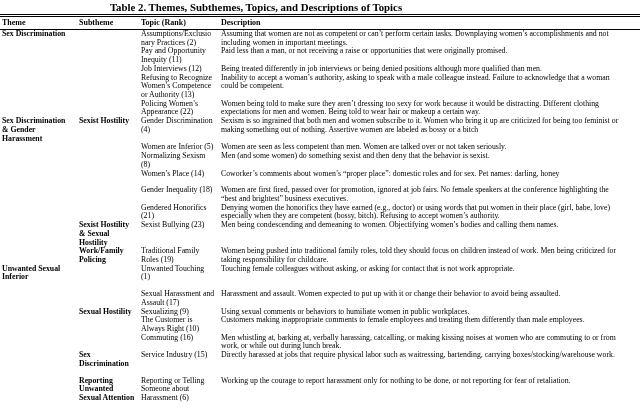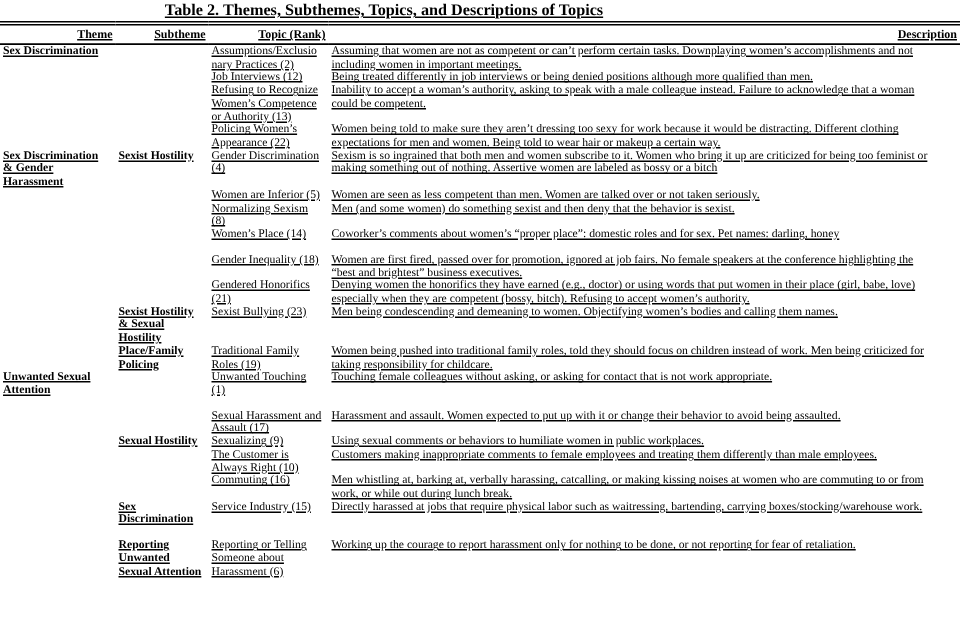--- a/index.html
+++ b/index.html
@@ -4,42 +4,42 @@
 <style>
   * { box-sizing: border-box; }
   html, body {
     margin: 0; padding: 0;
     width: 640px; height: 420px;
     overflow: hidden;
     background: #ffffff;
     color: #000000;
     font-family: "Liberation Serif", serif;
   }
-  .page { width: 512px; height: 420px; text-decoration: underline; }
+  .page { width: 512px; height: 420px; }
   .table-title {
     text-align: center;
     font-weight: bold;
     font-size: 10.8px;
     line-height: 13px;
     padding-top: 1px;
   }
   table.topics {
     width: 640px;
     border-collapse: collapse;
     table-layout: fixed;
   }
   table.topics thead tr {
     border-top: 3px double #000;
     border-bottom: 1.2px solid #000;
   }
   th {
     font-weight: bold;
     font-size: 8px;
     line-height: 10px;
-    text-align: right;
+    text-align: left;
     padding: 1px 2px;
     vertical-align: top;
   }
   td {
     vertical-align: top;
     font-size: 7.8px;
     line-height: 1.12;
     padding: 0 4px 0 2px;
   }
   td.theme, td.subtheme { font-weight: bold; }
@@ -75,20 +75,26 @@
     <tbody>
         <tr>
           <td class="theme">Sex Discrimination</td>
           <td class="subtheme"></td>
           <td class="topic">Assumptions/Exclusionary Practices (2)</td>
           <td class="desc">Assuming that women are not as competent or can’t perform certain tasks. Downplaying women’s accomplishments and not including women in important meetings.</td>
         </tr>
         <tr>
           <td class="theme"></td>
           <td class="subtheme"></td>
+          <td class="topic">Pay and Opportunity Inequity (11)</td>
+          <td class="desc">Paid less than a man, or not receiving a raise or opportunities that were originally promised.</td>
+        </tr>
+        <tr>
+          <td class="theme"></td>
+          <td class="subtheme"></td>
           <td class="topic">Job Interviews (12)</td>
           <td class="desc">Being treated differently in job interviews or being denied positions although more qualified than men.</td>
         </tr>
         <tr>
           <td class="theme"></td>
           <td class="subtheme"></td>
           <td class="topic">Refusing to Recognize Women’s Competence or Authority (13)</td>
           <td class="desc">Inability to accept a woman’s authority, asking to speak with a male colleague instead. Failure to acknowledge that a woman could be competent.</td>
         </tr>
         <tr>
@@ -134,26 +140,26 @@
           <td class="desc">Denying women the honorifics they have earned (e.g., doctor) or using words that put women in their place (girl, babe, love) especially when they are competent (bossy, bitch). Refusing to accept women’s authority.</td>
         </tr>
         <tr>
           <td class="theme"></td>
           <td class="subtheme">Sexist Hostility &amp; Sexual Hostility</td>
           <td class="topic">Sexist Bullying (23)</td>
           <td class="desc">Men being condescending and demeaning to women. Objectifying women’s bodies and calling them names.</td>
         </tr>
         <tr>
           <td class="theme"></td>
-          <td class="subtheme">Place/Family Policing</td>
+          <td class="subtheme">Work/Family Policing</td>
           <td class="topic">Traditional Family Roles (19)</td>
           <td class="desc">Women being pushed into traditional family roles, told they should focus on children instead of work. Men being criticized for taking responsibility for childcare.</td>
         </tr>
         <tr>
-          <td class="theme">Unwanted Sexual Attention</td>
+          <td class="theme">Unwanted Sexual Inferior</td>
           <td class="subtheme"></td>
           <td class="topic">Unwanted Touching (1)</td>
           <td class="desc">Touching female colleagues without asking, or asking for contact that is not work appropriate.</td>
         </tr>
         <tr class="gap">
           <td class="theme"></td>
           <td class="subtheme"></td>
           <td class="topic">Sexual Harassment and Assault (17)</td>
           <td class="desc">Harassment and assault. Women expected to put up with it or change their behavior to avoid being assaulted.</td>
         </tr>

